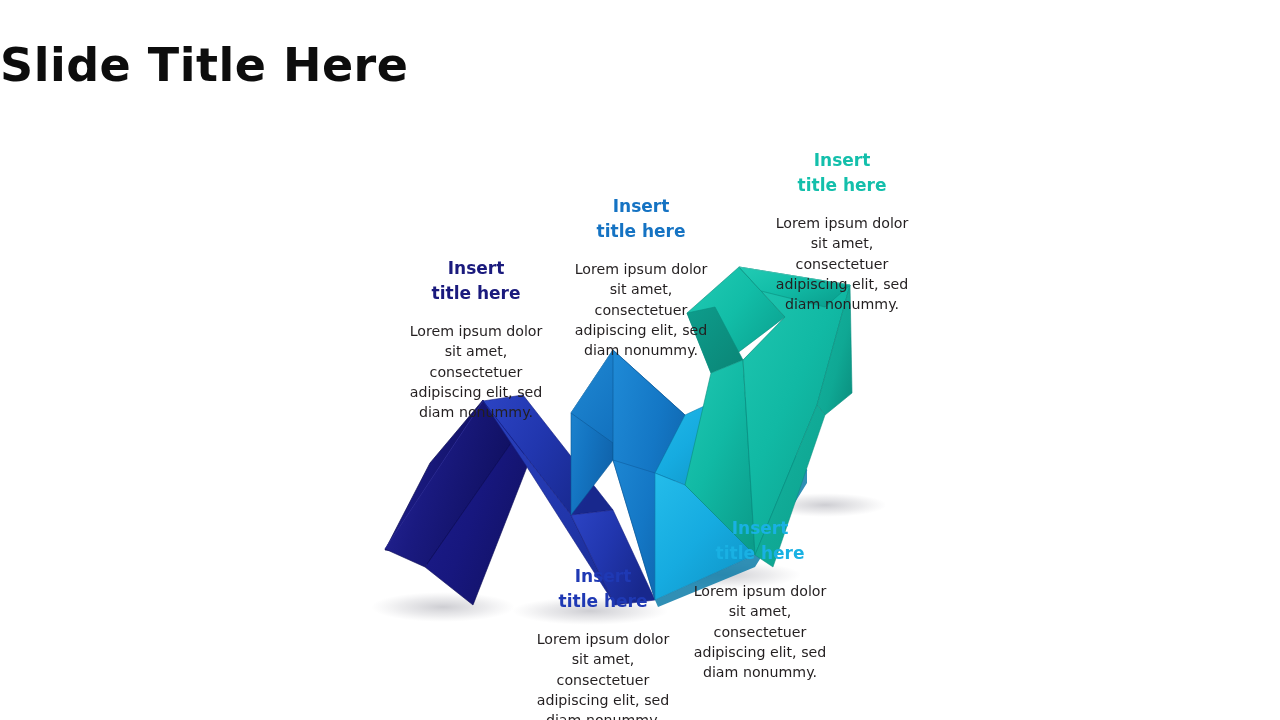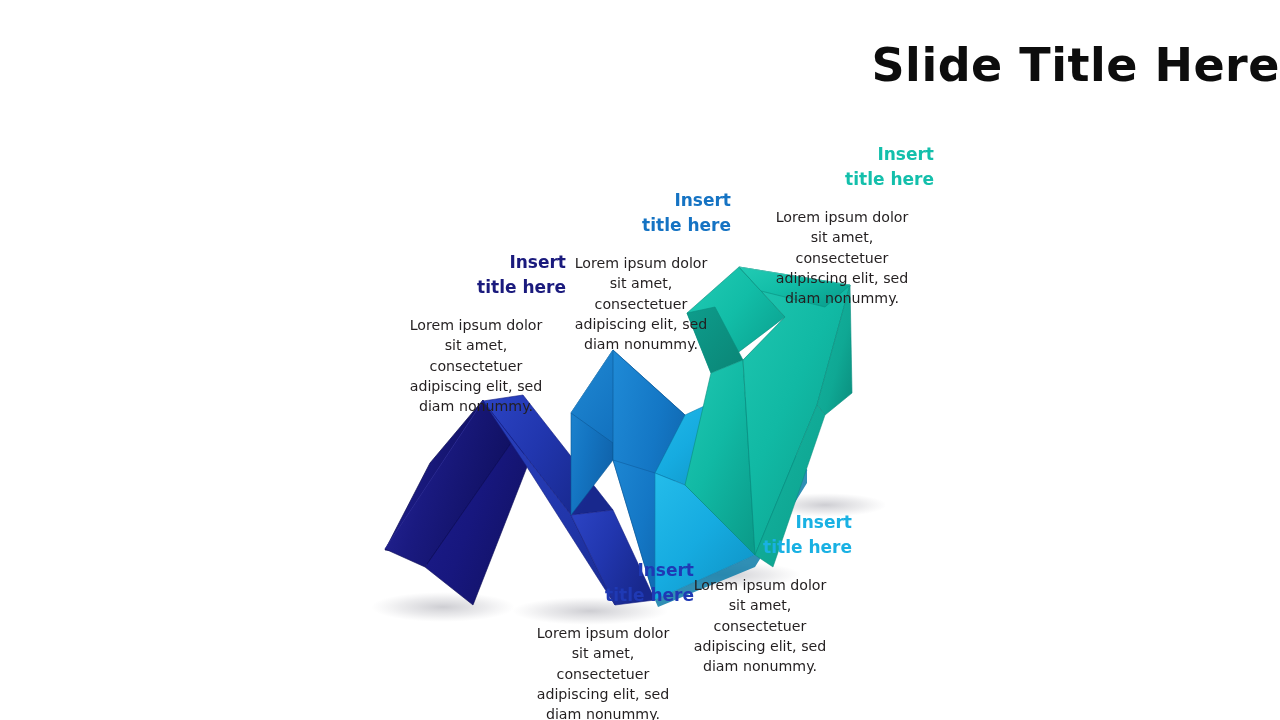--- a/index.html
+++ b/index.html
@@ -23,21 +23,21 @@
     height: 720px;
     background: #ffffff;
   }
 
   
   #slide-title {
     position: absolute;
     left: 0;
     top: 40px;
     width: 1280px;
-    text-align: right;
+    text-align: left;
     font-size: 46px;
     font-weight: bold;
     color: #0d0d0d;
     letter-spacing: 0.5px;
     line-height: 1.1;
     font-family: "DejaVu Sans", sans-serif;
   }
 
   
   #arrow-graphic {
@@ -52,23 +52,22 @@
   
   .callout {
     position: absolute;
     text-align: center;
   }
   .callout-title {
     font-weight: bold;
     font-size: 17px;
     line-height: 1.45;
     font-family: "DejaVu Sans", sans-serif;
-    margin: 4px 0 2px 0;
+    margin: 10px 0 2px 0;
     white-space: pre-line;
-    text-align: right;
   }
   .callout-body {
     font-size: 14.2px;
     line-height: 1.42;
     color: #231f20;
     font-family: "DejaVu Sans", sans-serif;
     margin: 16px;
   }
 
   #callout-1 { left: 386px; top: 246px; width: 180px; }

